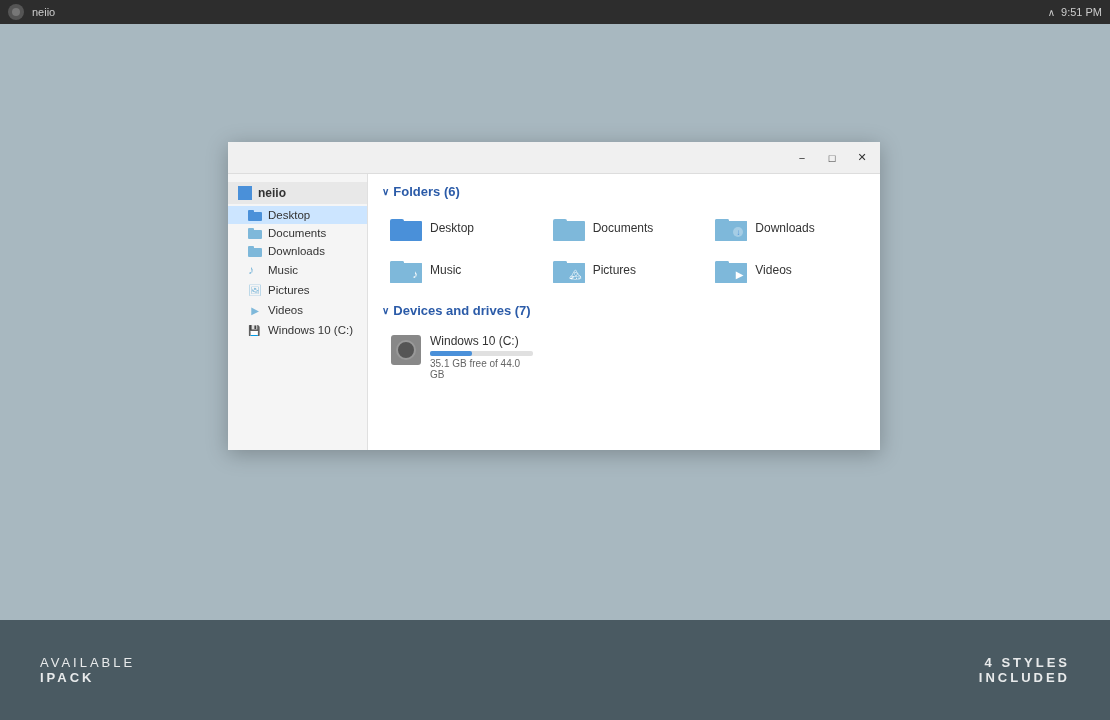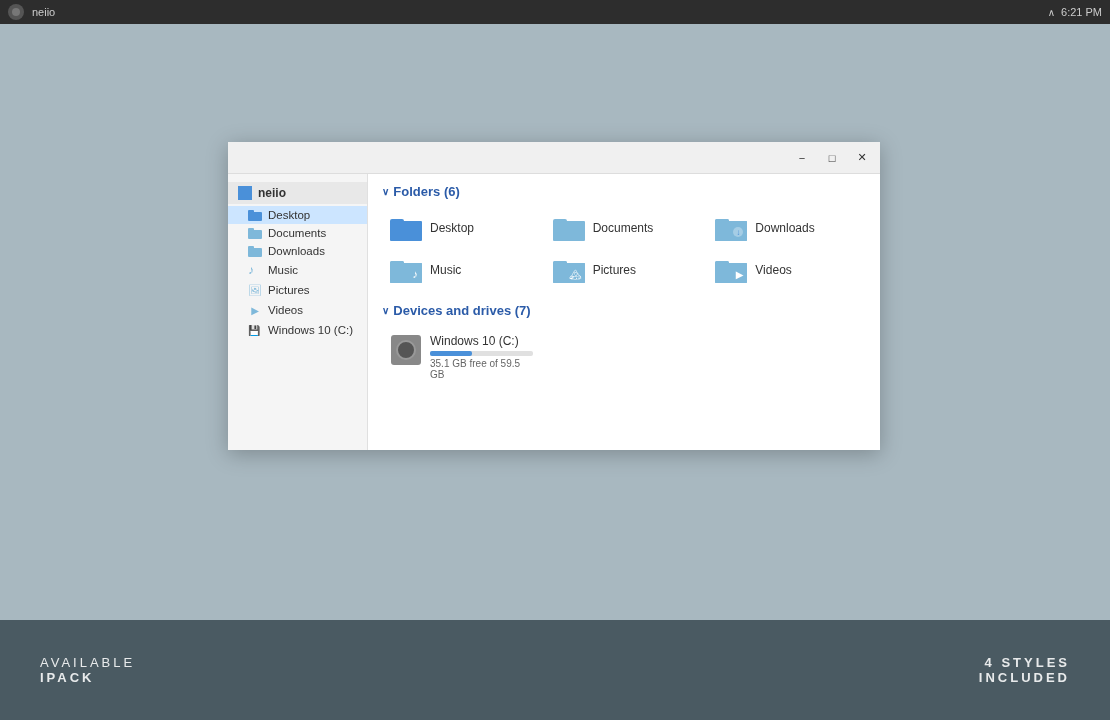--- a/index.html
+++ b/index.html
@@ -432,21 +432,21 @@
   <div class="taskbar-left">
     <div class="taskbar-icon">
       <svg width="10" height="10" viewBox="0 0 10 10">
         <circle cx="5" cy="5" r="4" fill="#777"></circle>
       </svg>
     </div>
     <span class="taskbar-title">neiio</span>
   </div>
   <div class="taskbar-right">
     <span class="taskbar-chevron">∧</span>
-    <span class="taskbar-time">6:21 PM</span>
+    <span class="taskbar-time">9:51 PM</span>
   </div>
 </div>
 
 <div class="desktop"></div>
 
 <div class="window">
 
   <div class="window-titlebar">
     <div class="window-controls">
       <button class="win-btn">−</button>
@@ -555,21 +555,21 @@
 
         <div class="device-item">
           <div class="drive-icon-lg">
             <div class="hdd-icon"></div>
           </div>
           <div class="device-info">
             <div class="device-name">Windows 10 (C:)</div>
             <div class="storage-bar-container">
               <div class="storage-bar-fill" style="width: 41%;"></div>
             </div>
-            <div class="storage-text">35.1 GB free of 59.5 GB</div>
+            <div class="storage-text">35.1 GB free of 44.0 GB</div>
           </div>
         </div>
 
       </div>
     </div>
   </div>
 </div>
 
 <div class="footer">
   <div class="footer-left">

